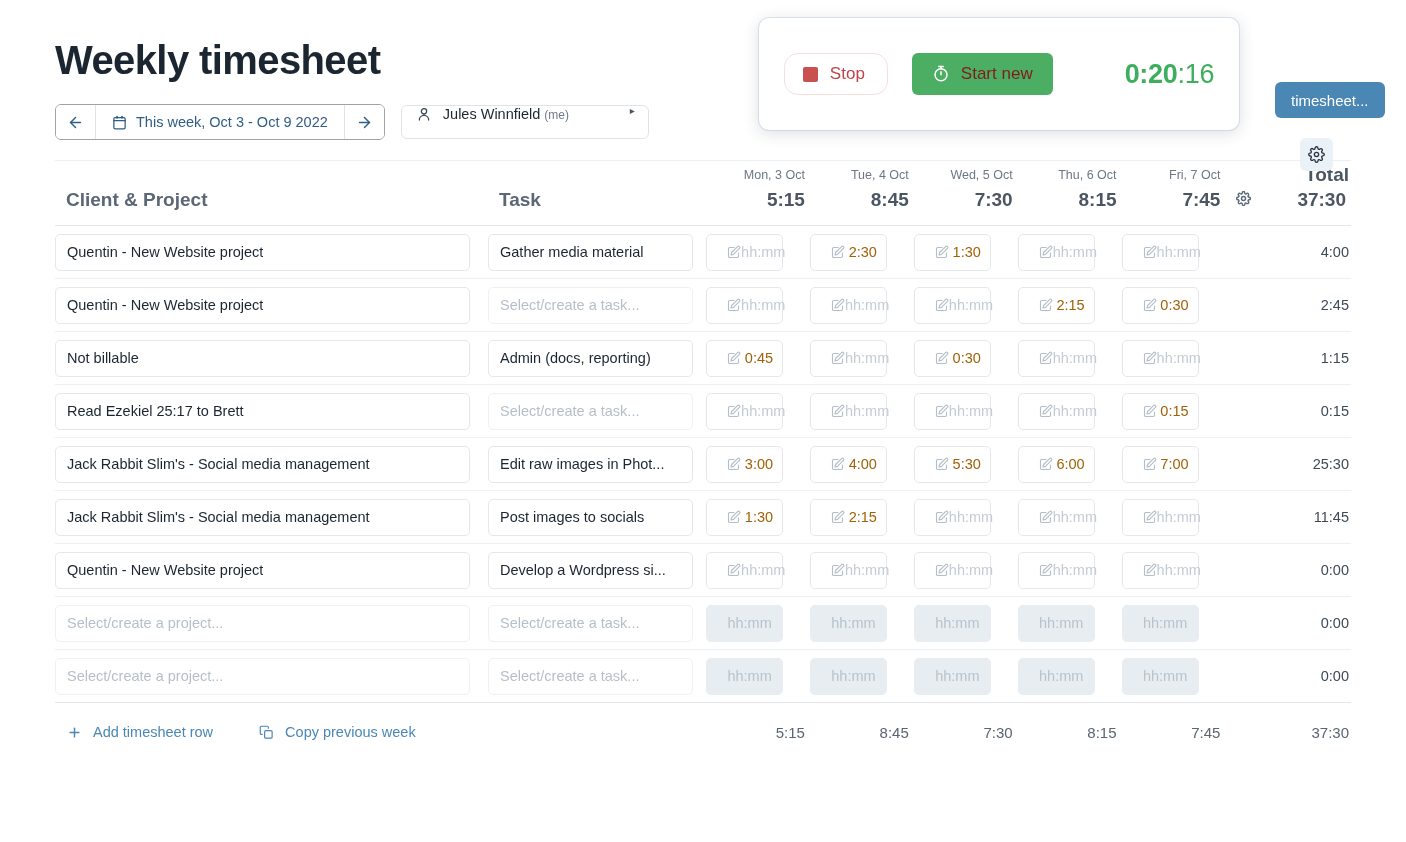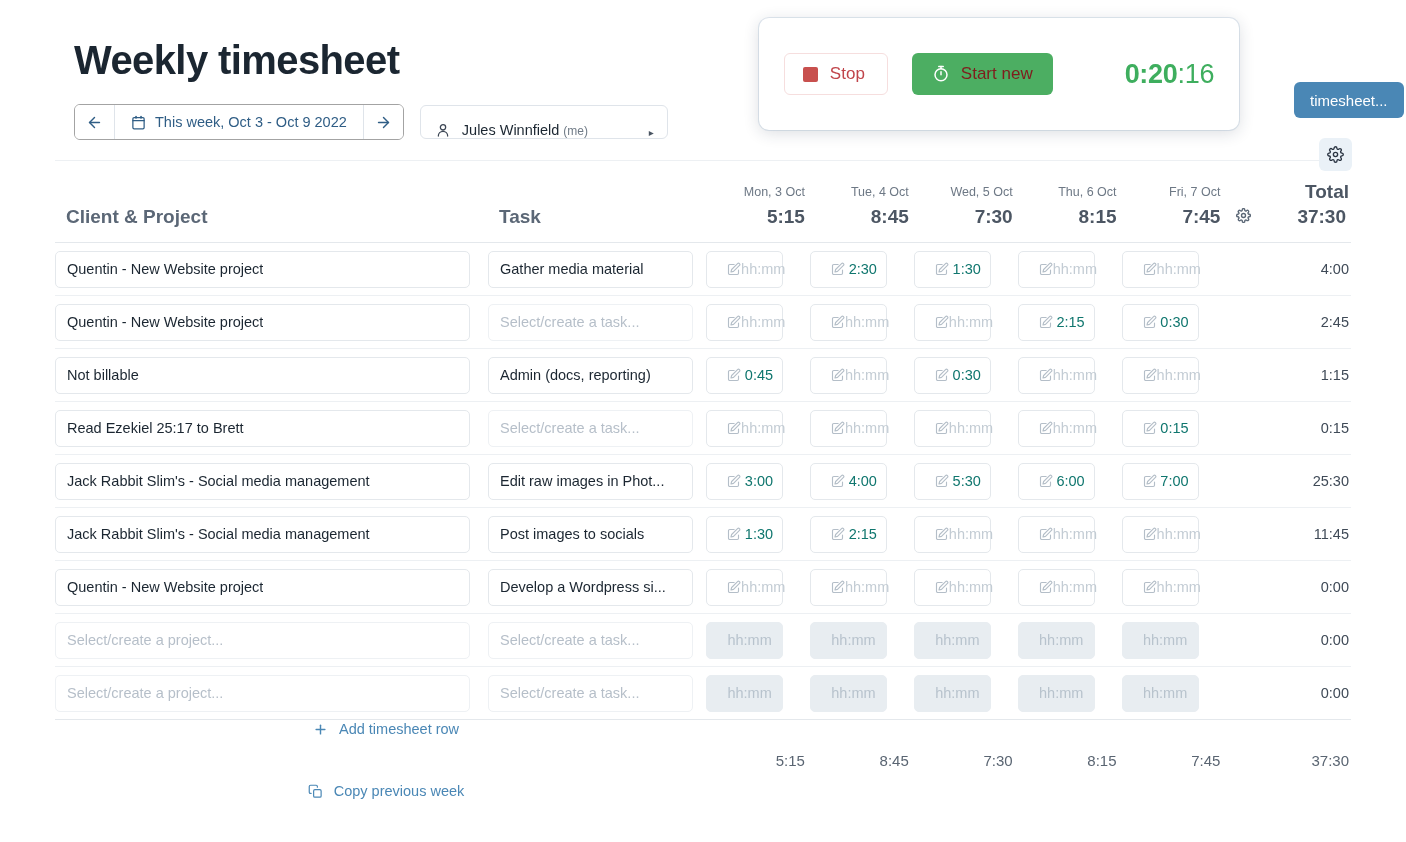--- a/index.html
+++ b/index.html
@@ -18,21 +18,21 @@
     position: relative;
     width: 1406px;
     height: 842px;
     background: #ffffff;
     border-radius: 14px;
     overflow: hidden;
   }
 
   
   .header {
-    padding: 38px 55px 0 74px;
+    padding: 38px 55px 0 55px;
   }
   .page-title {
     font-size: 40px;
     font-weight: bold;
     color: #1b2631;
     letter-spacing: -0.6px;
     margin: 0;
     line-height: 1.1;
   }
 
@@ -72,21 +72,21 @@
     padding: 0 16px;
     height: 34px;
     font-size: 14.5px;
     color: #2f5d85;
     cursor: pointer;
     white-space: nowrap;
   }
 
   .user-select {
     display: flex;
-    align-items: flex-end;
+    align-items: flex-start;
     border: 1px solid #dfe4ea;
     border-radius: 6px;
     height: 34px;
     margin-left: 16px;
     padding: 0 13px 0 14px;
     min-width: 248px;
     background: #fff;
     cursor: pointer;
     box-sizing: border-box;
   }
@@ -161,21 +161,21 @@
     gap: 24px;
     z-index: 40;
   }
   .stop-btn {
     display: flex;
     align-items: center;
     gap: 12px;
     height: 42px;
     padding: 0 22px 0 18px;
     border: 1px solid #f6dede;
-    border-radius: 6px;
+    border-radius: 14px;
     background: #fff;
     color: #c0444a;
     font-size: 17px;
     cursor: pointer;
   }
   .stop-square {
     width: 15px;
     height: 15px;
     background: #c8504e;
     border-radius: 2px;
@@ -199,21 +199,21 @@
     color: #3eae5e;
     white-space: nowrap;
     letter-spacing: -0.3px;
   }
   .timer-value .maj { font-weight: bold; margin-left: 48px; }
   .timer-value .sec { font-weight: normal; }
 
   
   .sheet {
     padding: 0 55px;
-    margin-top: 20px;
+    margin-top: 3px;
   }
   .grid {
     width: 100%;
     border-collapse: collapse;
     table-layout: fixed;
   }
   .col-project { width: 421px; }
   .col-task    { width: 212px; }
   .col-day     { width: 101px; }
   .col-gear    { width: 36px; }
@@ -298,21 +298,21 @@
     border-radius: 5px;
     background: #fff;
     display: flex;
     align-items: center;
     padding: 0 9px 0 19px;
     cursor: pointer;
   }
   .timecell .tval {
     margin-left: auto;
     font-size: 14.5px;
-    color: #0f766e;
+    color: #a16207;
   }
   .timecell.empty .tval { color: #c3ccd4; }
   .timecell.disabled {
     background: #e8edf1;
     border-color: #e8edf1;
     cursor: default;
   }
   .timecell.disabled .tval {
     color: #b8c3cd;
     margin: 0 auto;
@@ -324,24 +324,23 @@
     text-align: right;
     font-size: 14.5px;
     color: #3f4a57;
     padding-right: 2px;
   }
 
   
   .footrow td { border-top: 1px solid #e4e8ec; height: 56px; }
   .foot-actions {
     display: flex;
-    align-items: center;
+    align-items: flex-end;
     gap: 46px;
     padding-left: 11px;
-    flex-direction: column;
   }
   .link-action {
     display: flex;
     align-items: center;
     gap: 11px;
     color: #4a87b5;
     font-size: 14.5px;
     cursor: pointer;
   }
   .foot-total {

